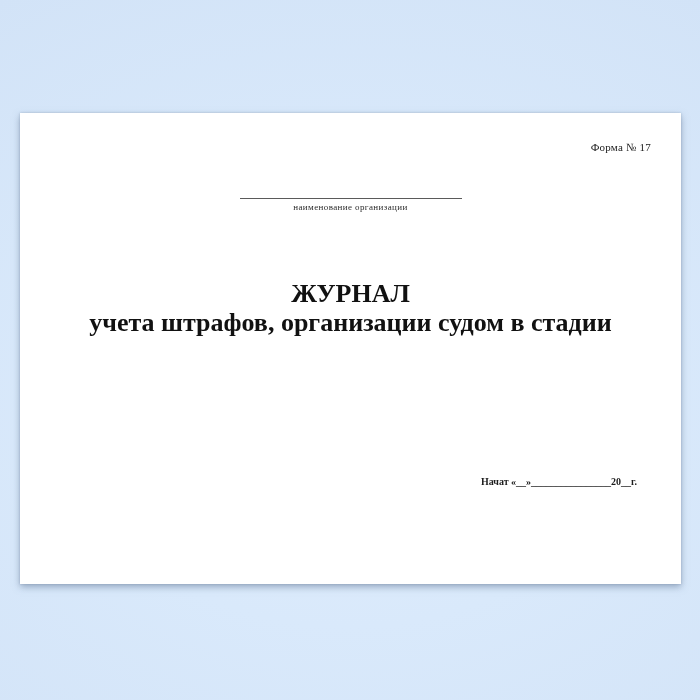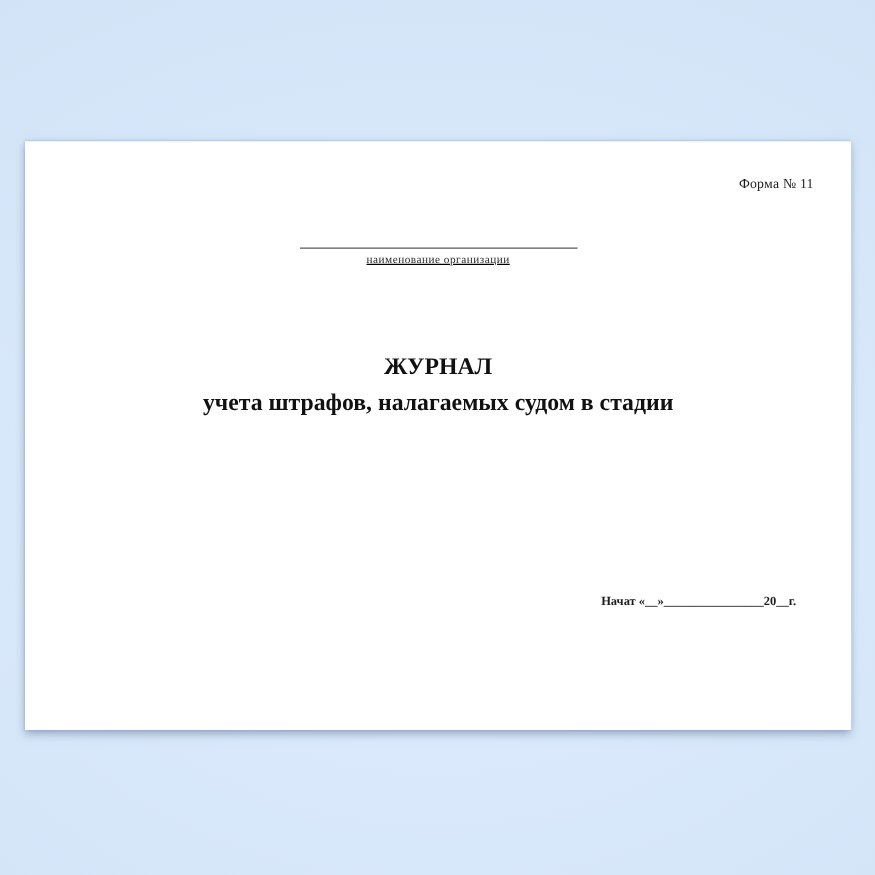--- a/index.html
+++ b/index.html
@@ -31,70 +31,69 @@
     color: #1c1c1c;
     letter-spacing: 0.2px;
   }
   .org-block {
     position: absolute;
     top: 85px;
     left: 50%;
     transform: translateX(-50%);
     width: 222px;
     text-align: center;
-    text-decoration: underline;
   }
   .org-line {
     height: 0;
     border-top: 1px solid #5a5a5a;
     margin-bottom: 3px;
   }
   .org-caption {
     font-size: 9px;
     color: #2b2b2b;
     letter-spacing: 0.4px;
     white-space: nowrap;
   }
   .title-block {
     position: absolute;
     top: 166px;
     left: 0;
     right: 0;
     text-align: center;
     font-weight: bold;
-    font-size: 19px;
+    font-size: 26px;
     line-height: 29px;
     color: #111111;
   }
   .dates-block {
     position: absolute;
     top: 356px;
     right: 44px;
     text-align: right;
     font-size: 10px;
     font-weight: bold;
     color: #1c1c1c;
     line-height: 26px;
     white-space: nowrap;
   }
 </style>
 </head>
 <body>
 
 <div class="sheet">
 
-  <div class="form-number">Форма № 11</div>
+  <div class="form-number">Форма № 17</div>
 
   <div class="org-block">
     <div class="org-line"></div>
     <div class="org-caption">наименование организации</div>
   </div>
 
   <div class="title-block">
     <div>ЖУРНАЛ</div>
-    <div>учета штрафов, налагаемых судом в стадии</div>
+    <div>учета штрафов, организации судом в стадии</div>
   </div>
 
   <div class="dates-block">
     <div>Начат «__»________________20__г.</div>
   </div>
 
 </div>
 
 </body></html>

